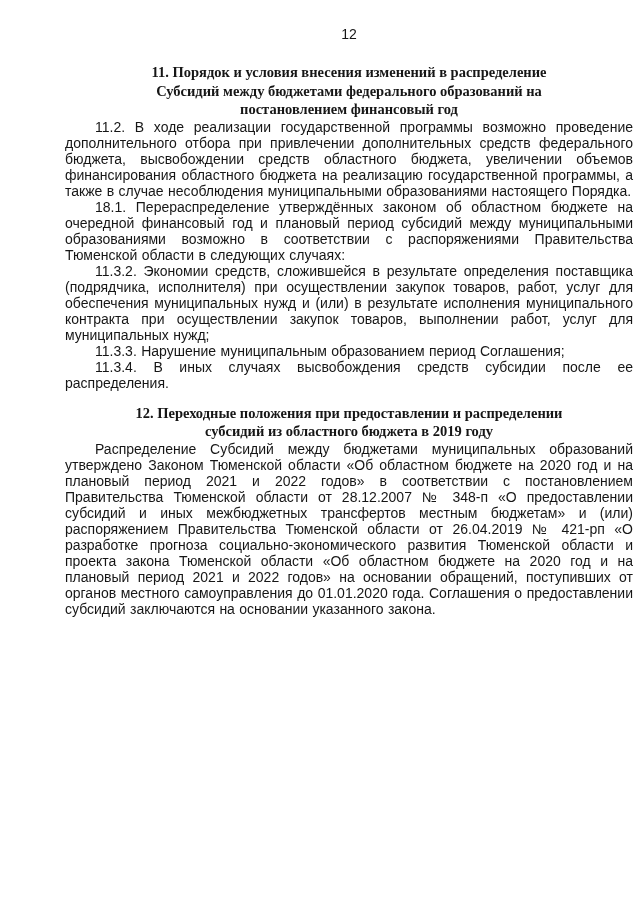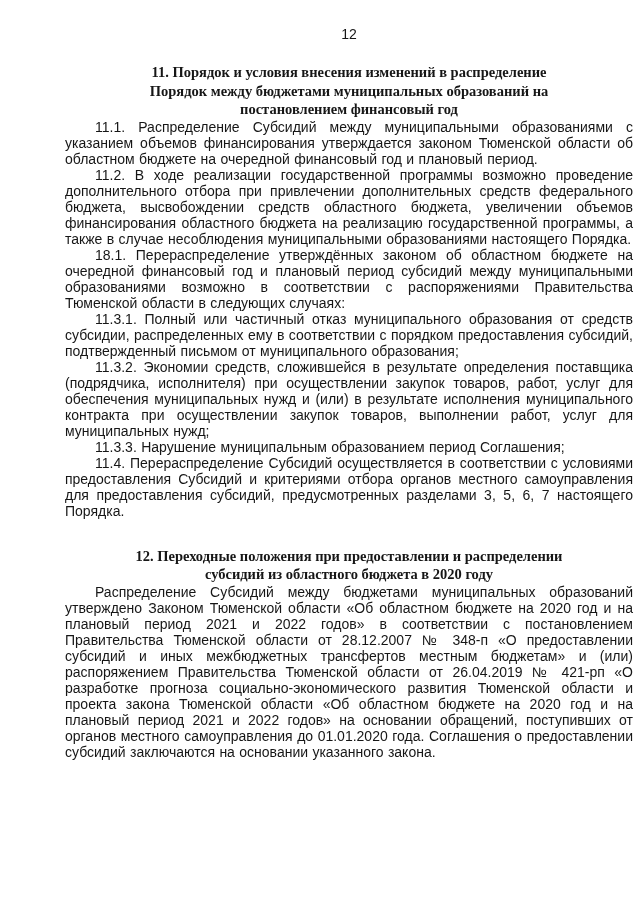--- a/index.html
+++ b/index.html
@@ -40,46 +40,44 @@
   }
   .para {
     margin: 0;
     font-size: 14px;
     line-height: 16px;
     text-align: justify;
     text-indent: 30px;
     word-spacing: 0.5px;
   }
   .section-gap {
-    margin-top: 28px;
+    margin-top: 13px;
   }
 </style>
 </head>
 <body>
 
 <div class="page">
 
   <div class="page-number">12</div>
 
   <section>
     <div class="heading">
       <div class="heading-line">11. Порядок и условия внесения изменений в распределение</div>
-      <div class="heading-line">Порядок между бюджетами муниципальных образований на</div>
+      <div class="heading-line">Субсидий между бюджетами федерального образований на</div>
       <div class="heading-line">постановлением финансовый год</div>
     </div>
-    <p class="para">11.1. Распределение Субсидий между муниципальными образованиями с указанием объемов финансирования утверждается законом Тюменской области об областном бюджете на очередной финансовый год и плановый период.</p>
     <p class="para">11.2. В ходе реализации государственной программы возможно проведение дополнительного отбора при привлечении дополнительных средств федерального бюджета, высвобождении средств областного бюджета, увеличении объемов финансирования областного бюджета на реализацию государственной программы, а также в случае несоблюдения муниципальными образованиями настоящего Порядка.</p>
     <p class="para">18.1. Перераспределение утверждённых законом об областном бюджете на очередной финансовый год и плановый период субсидий между муниципальными образованиями возможно в соответствии с распоряжениями Правительства Тюменской области в следующих случаях:</p>
-    <p class="para">11.3.1. Полный или частичный отказ муниципального образования от средств субсидии, распределенных ему в соответствии с порядком предоставления субсидий, подтвержденный письмом от муниципального образования;</p>
     <p class="para">11.3.2. Экономии средств, сложившейся в результате определения поставщика (подрядчика, исполнителя) при осуществлении закупок товаров, работ, услуг для обеспечения муниципальных нужд и (или) в результате исполнения муниципального контракта при осуществлении закупок товаров, выполнении работ, услуг для муниципальных нужд;</p>
     <p class="para">11.3.3. Нарушение муниципальным образованием период Соглашения;</p>
-    <p class="para">11.4. Перераспределение Субсидий осуществляется в соответствии с условиями предоставления Субсидий и критериями отбора органов местного самоуправления для предоставления субсидий, предусмотренных разделами 3, 5, 6, 7 настоящего Порядка.</p>
+    <p class="para">11.3.4. В иных случаях высвобождения средств субсидии после ее распределения.</p>
   </section>
 
   <section class="section-gap">
     <div class="heading">
       <div class="heading-line">12. Переходные положения при предоставлении и распределении</div>
-      <div class="heading-line">субсидий из областного бюджета в 2020 году</div>
+      <div class="heading-line">субсидий из областного бюджета в 2019 году</div>
     </div>
     <p class="para">Распределение Субсидий между бюджетами муниципальных образований утверждено Законом Тюменской области «Об областном бюджете на 2020 год и на плановый период 2021 и 2022 годов» в соответствии с постановлением Правительства Тюменской области от 28.12.2007 № 348-п «О предоставлении субсидий и иных межбюджетных трансфертов местным бюджетам» и (или) распоряжением Правительства Тюменской области от 26.04.2019 № 421-рп «О разработке прогноза социально-экономического развития Тюменской области и проекта закона Тюменской области «Об областном бюджете на 2020 год и на плановый период 2021 и 2022 годов» на основании обращений, поступивших от органов местного самоуправления до 01.01.2020 года. Соглашения о предоставлении субсидий заключаются на основании указанного закона.</p>
   </section>
 
 </div>
 
 </body></html>

